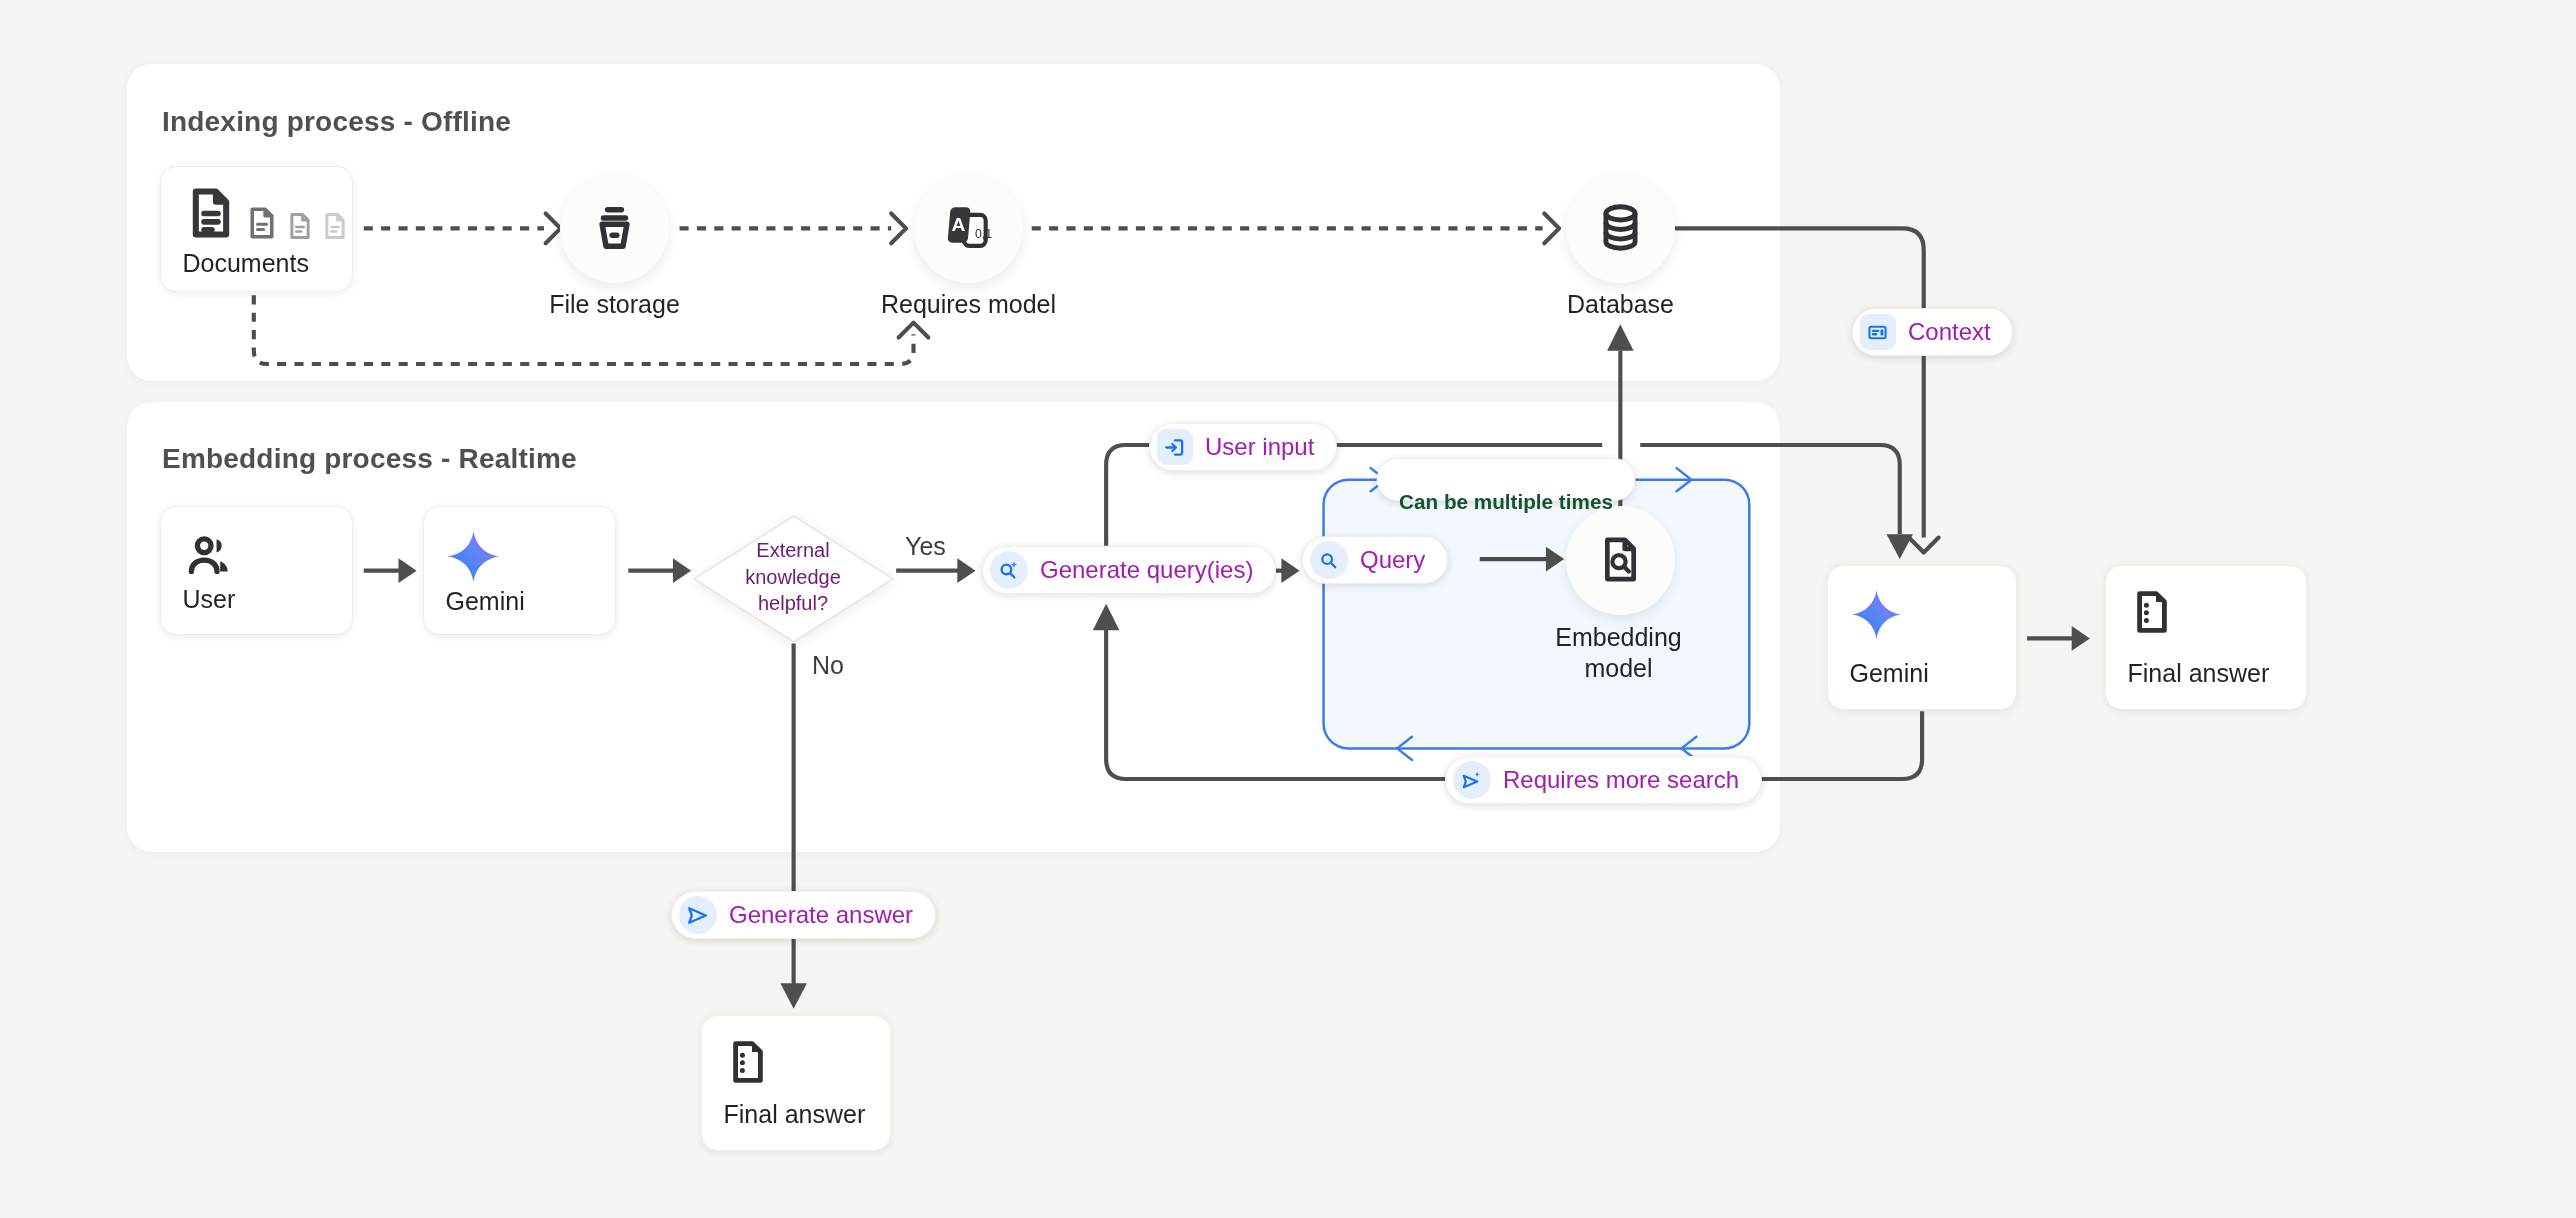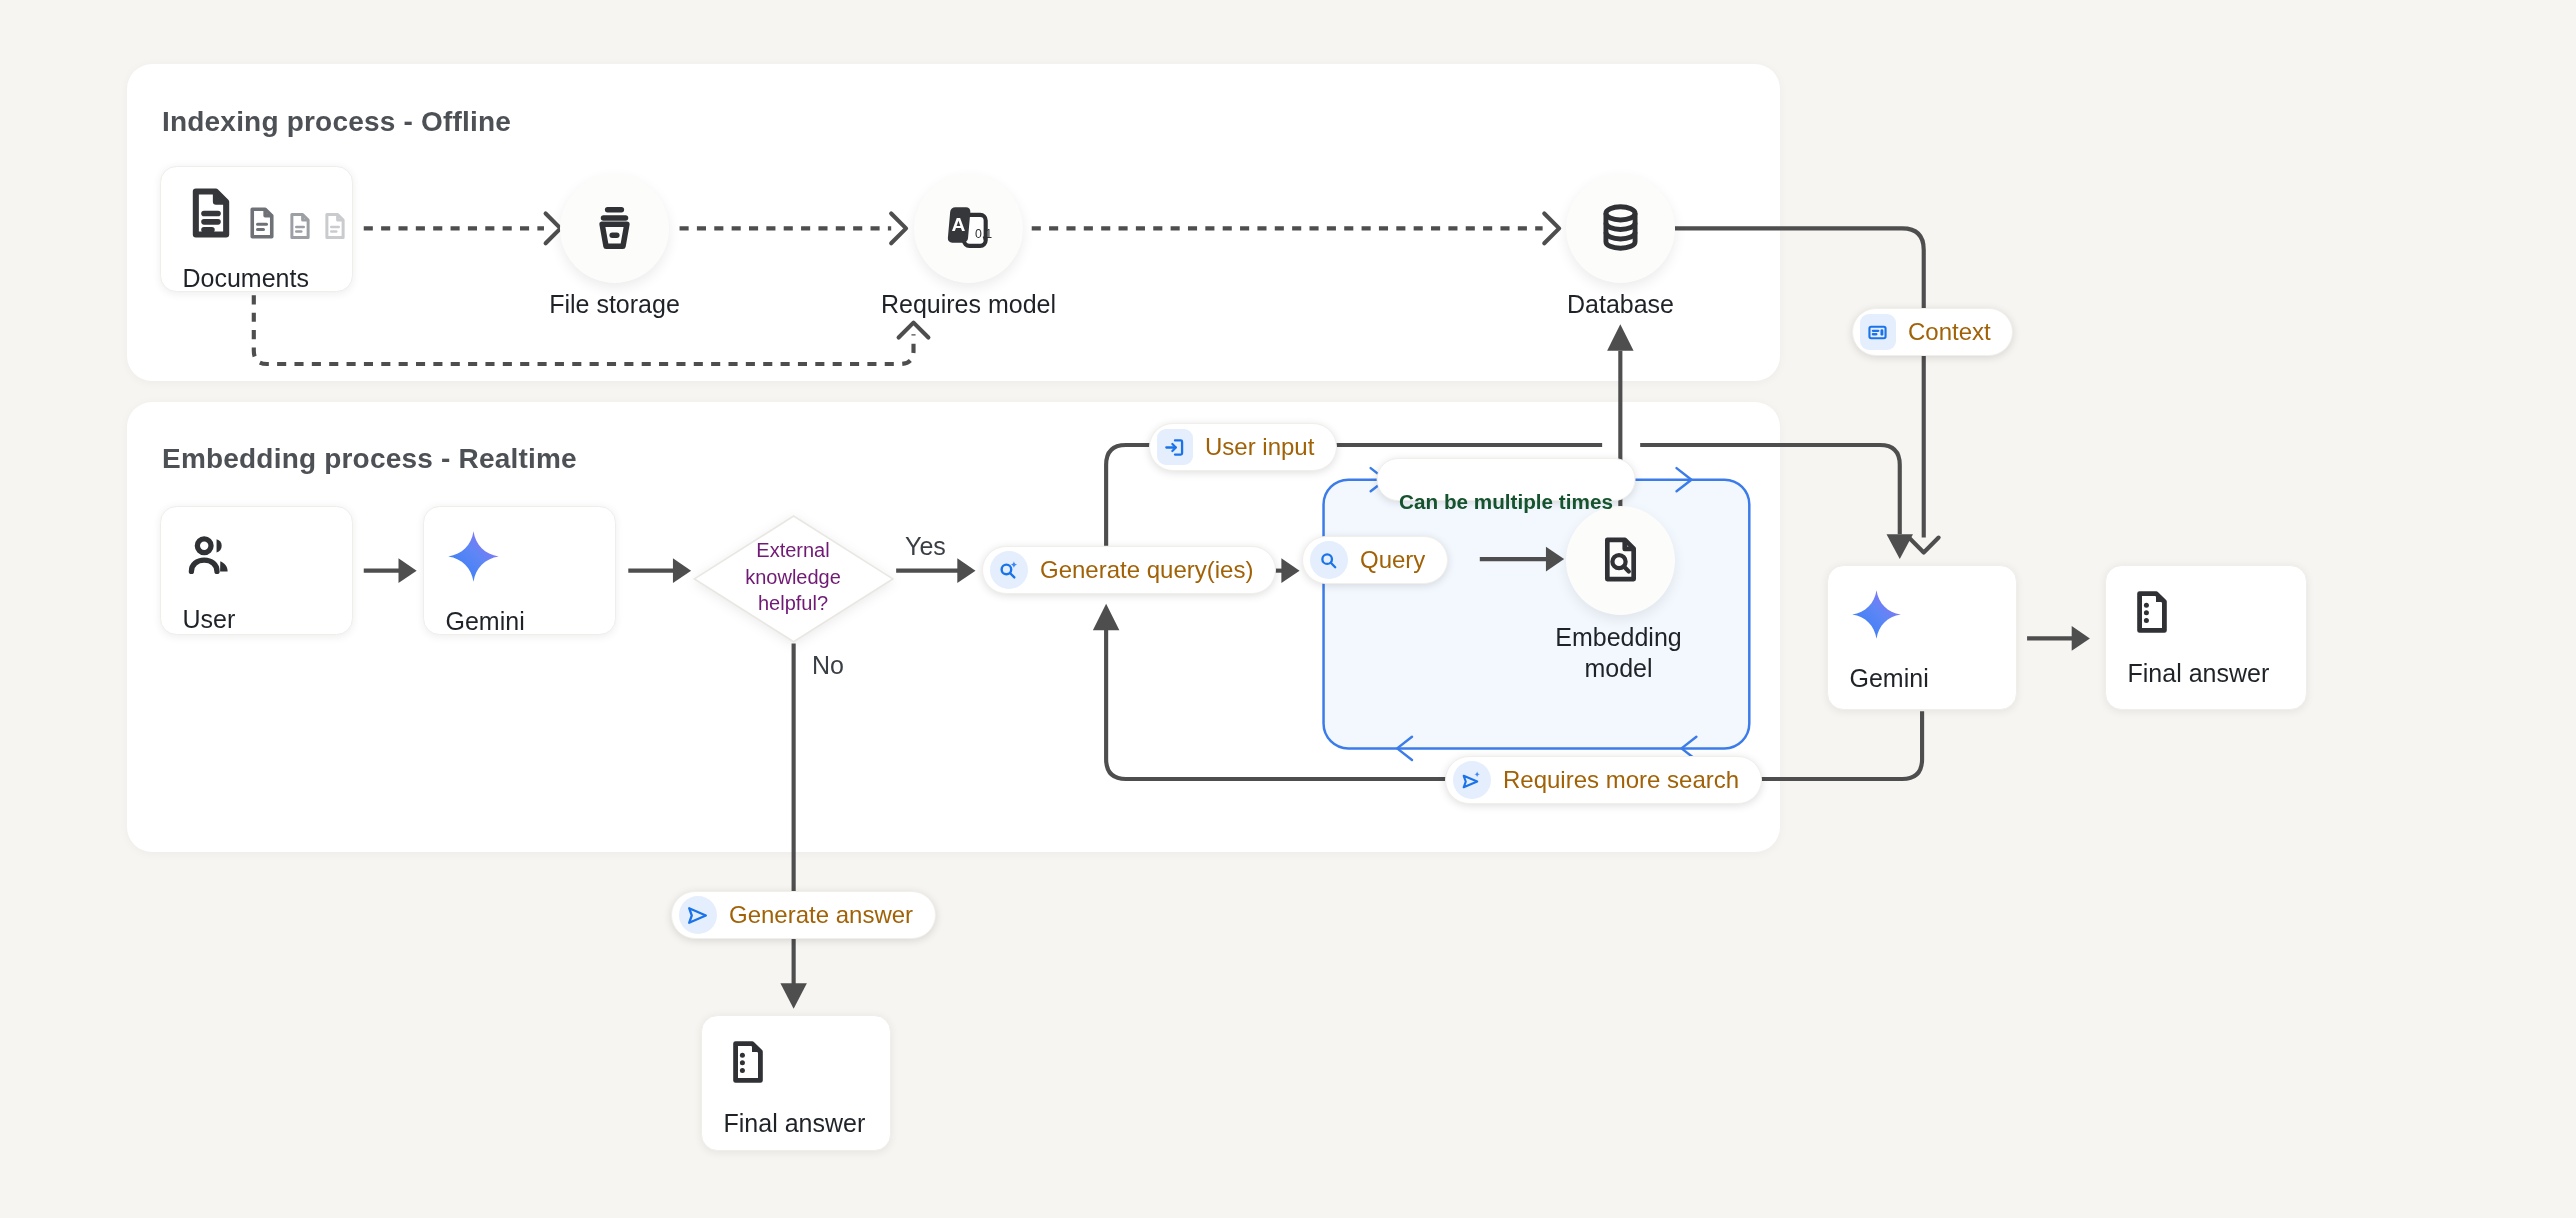--- a/index.html
+++ b/index.html
@@ -12,21 +12,21 @@
 
   .section-title{position:absolute;font-size:28px;font-weight:700;color:#4D5156;letter-spacing:0.2px;white-space:nowrap;}
   #title-indexing{left:162px;top:106px;}
   #title-querying{left:162px;top:443px;}
 
   svg.wires{position:absolute;left:0;top:0;z-index:2;}
 
   .card{position:absolute;background:#fff;border:0.8px solid #F0EEE9;border-radius:16.5px;
     box-shadow:0 1.7px 8.3px rgba(0,0,0,0.07);z-index:3;box-sizing:border-box;padding:21.5px 21.5px;}
   .card .label{font-size:25px;font-weight:500;color:#1F2328;white-space:nowrap;}
-  .card-col{display:flex;flex-direction:column;justify-content:space-between;gap:20px;}
+  .card-col{display:flex;flex-direction:column;justify-content:space-between;}
 
   #card-documents{left:160px;top:166px;width:193px;height:126px;padding:18px 16.5px 13.2px 21.5px;}
   #card-user{left:160px;top:506px;width:193px;height:129px;}
   #card-gemini-left{left:423px;top:506px;width:193px;height:129px;}
   #card-gemini-right{left:1827px;top:565px;width:190px;height:145px;}
   #card-final-right{left:2105px;top:565px;width:202px;height:145px;}
   #card-final-bottom{left:701px;top:1015px;width:190px;height:136px;}
 
   .circle-node{position:absolute;width:109px;height:109px;border-radius:50%;background:#FCFCFB;
     box-shadow:0 5px 13.2px rgba(0,0,0,0.08);z-index:3;display:flex;align-items:center;justify-content:center;}
@@ -36,21 +36,21 @@
   #circle-query-embedding{left:1566px;top:506px;}
 
   .circle-label{position:absolute;width:281px;text-align:center;font-size:25px;font-weight:500;color:#1F2328;z-index:3;line-height:31px;}
   #label-file-storage{left:474px;top:289px;}
   #label-embedding{left:828px;top:289px;}
   #label-database{left:1480px;top:289px;}
   #label-query-embedding{left:1478px;top:622px;}
 
   .pill{position:absolute;display:flex;align-items:center;gap:12.4px;background:#fff;border:0.8px solid #F1EFEA;
     border-radius:826px;box-shadow:0 1.7px 8.3px rgba(0,0,0,0.13);z-index:4;height:48px;padding:0 21.5px 0 6.6px;box-sizing:border-box;white-space:nowrap;}
-  .pill .pill-text{font-size:24px;font-weight:500;color:#a16207;}
+  .pill .pill-text{font-size:24px;font-weight:500;color:#a21caf;}
   .chip-round{width:38px;height:38px;border-radius:50%;background:#E4EEFD;display:flex;align-items:center;justify-content:center;flex:0 0 auto;}
   .chip-square{width:36px;height:36px;border-radius:9px;background:#E4EEFD;display:flex;align-items:center;justify-content:center;flex:0 0 auto;}
 
   #pill-user-input{left:1149px;top:423px;}
   #pill-context{left:1852px;top:308px;}
   #pill-generate-queries{left:982px;top:546px;}
   #pill-query{left:1302px;top:536px;}
   #pill-requires{left:1445px;top:756px;}
   #pill-generate-answer{left:671px;top:891px;}
   #pill-multiple{left:1506px;top:458px;transform:translateX(-50%);height:43px;padding:0 21.5px;z-index:4;}

